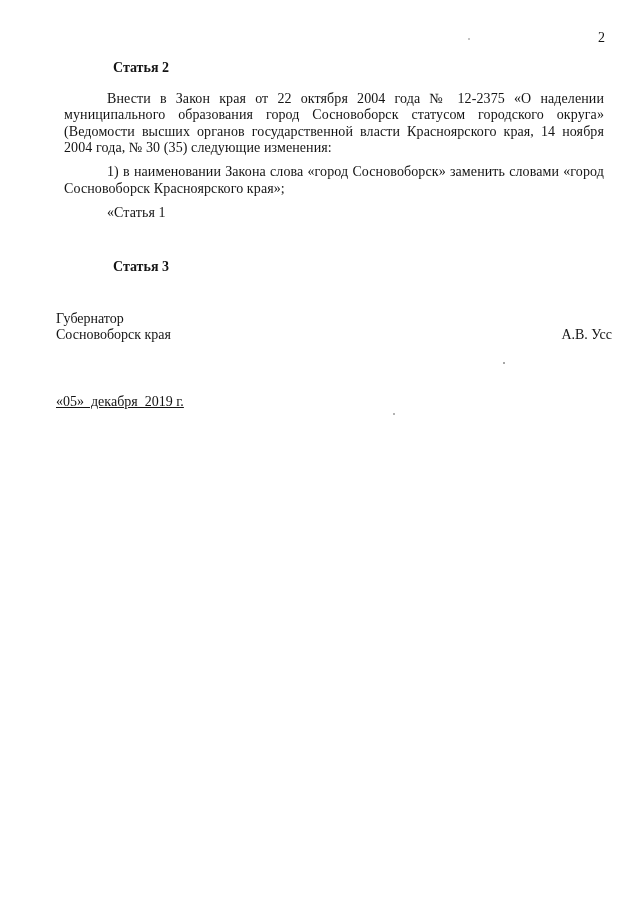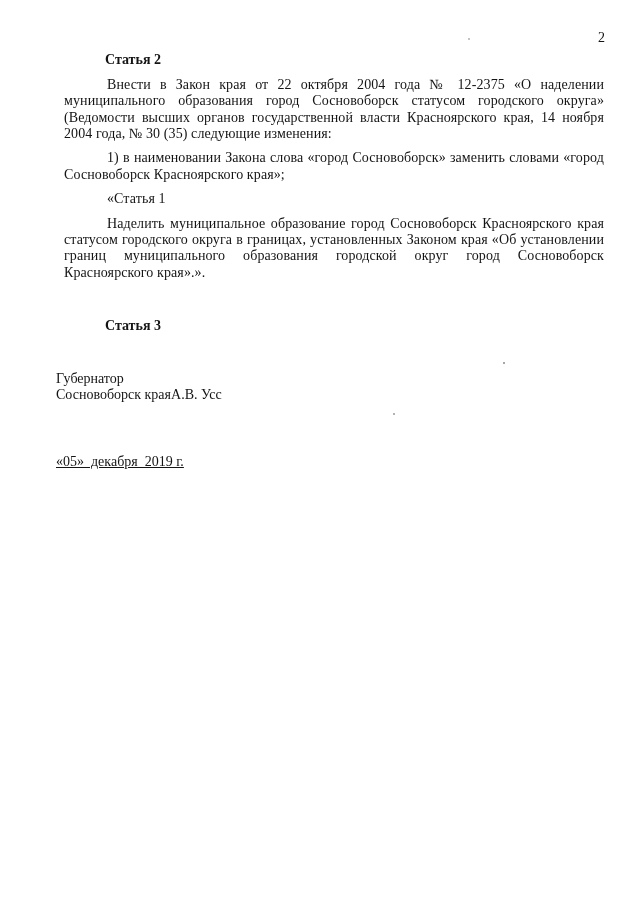--- a/index.html
+++ b/index.html
@@ -19,36 +19,37 @@
     padding: 28px 28px 0 56px;
     font-size: 14px;
     line-height: 16.4px;
     overflow: hidden;
   }
   .page-number {
     text-align: right;
     margin: 2px 7px 0 0;
   }
   .heading {
-    margin: 6px;
+    margin: 14px;
     font-weight: bold;
     text-indent: 43px;
   }
   .heading.article-3 {
     margin-top: 37px;
   }
   .para {
     margin: 8px;
     text-indent: 43px;
     text-align: justify;
     letter-spacing: 0.1px;
   }
   .signature {
     margin-top: 36px;
     display: flex;
+    justify-content: space-between;
     align-items: flex-end;
   }
   .sig-left div { white-space: nowrap; }
   .sig-right {
     white-space: nowrap;
     margin-right: 0;
   }
   .date-line {
     margin-top: 50px;
     white-space: pre-wrap;
@@ -75,21 +76,20 @@
 
     <p class="heading article-2">Статья 2</p>
 
     <p class="para">Внести в Закон края от 22 октября 2004 года № 12-2375 «О наделении муниципального образования город Сосновоборск статусом городского округа» (Ведомости высших органов государственной власти Красноярского края, 14 ноября 2004 года, № 30 (35) следующие изменения:</p>
 
     <p class="para">1) в наименовании Закона слова «город Сосновоборск» заменить словами «город Сосновоборск Красноярского края»;</p>
 
 
     <p class="para">«Статья 1</p>
 
-    <p class="para">Наделить муниципальное образование город Сосновоборск Красноярского края статусом городского округа в границах, установленных Законом края «Об установлении границ муниципального образования городской округ город Сосновоборск Красноярского края».».</p>
 
     <p class="heading article-3">Статья 3</p>
 
 
     <div class="signature">
       <div class="sig-left">
         <div>Губернатор</div>
         <div>Сосновоборск края</div>
       </div>
       <div class="sig-right">А.В. Усс</div>

